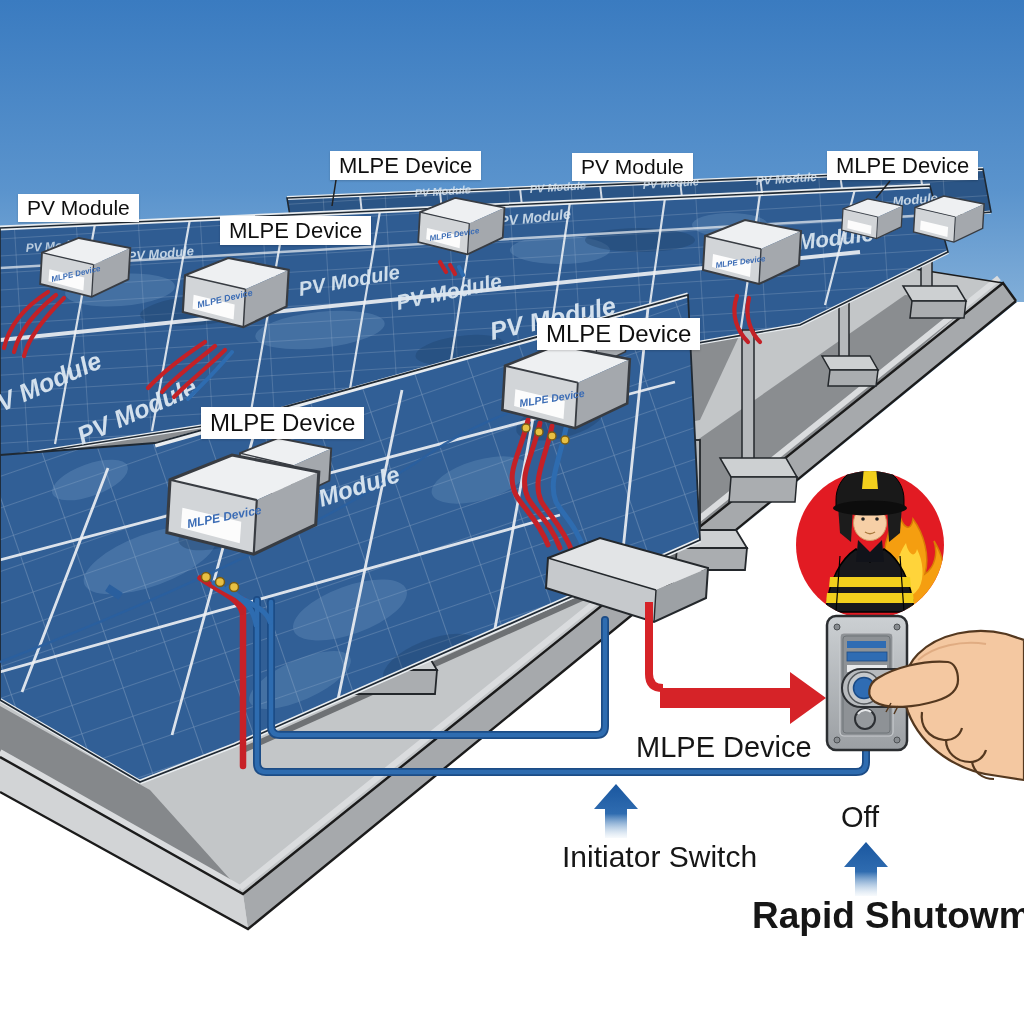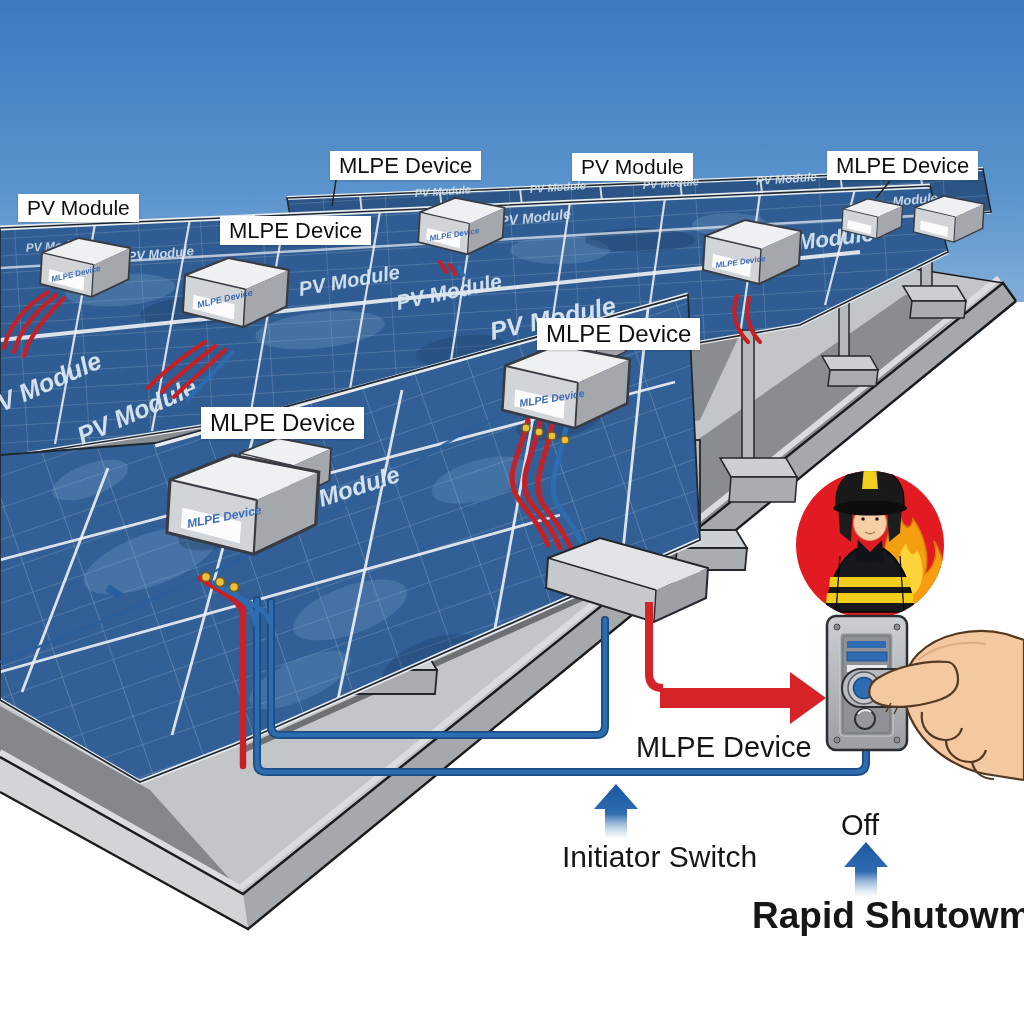--- a/index.html
+++ b/index.html
@@ -339,15 +339,15 @@
 <div class="lbl" style="left:18px;top:194px;font-size:21px;">PV Module</div>
 <div class="lbl" style="left:220px;top:216px;font-size:22px;">MLPE Device</div>
 <div class="lbl" style="left:330px;top:151px;font-size:22px;">MLPE Device</div>
 <div class="lbl" style="left:572px;top:153px;font-size:21px;">PV Module</div>
 <div class="lbl" style="left:827px;top:151px;font-size:22px;">MLPE Device</div>
 <div class="lbl" style="left:537px;top:318px;font-size:24px;">MLPE Device</div>
 <div class="lbl" style="left:201px;top:407px;font-size:24px;">MLPE Device</div>
 
 <div class="ann" style="left:636px;top:731px;font-size:29px;">MLPE Device</div>
 <div class="ann" style="left:562px;top:840px;font-size:30px;">Initiator Switch</div>
-<div class="ann" style="left:841px;top:801px;font-size:29px;margin-top:8px;">Off</div>
+<div class="ann" style="left:841px;top:801px;font-size:29px;">Off</div>
 <div class="ann bold" style="left:752px;top:895px;font-size:37px;">Rapid Shutowm</div>
 </div>
 
 </body></html>

